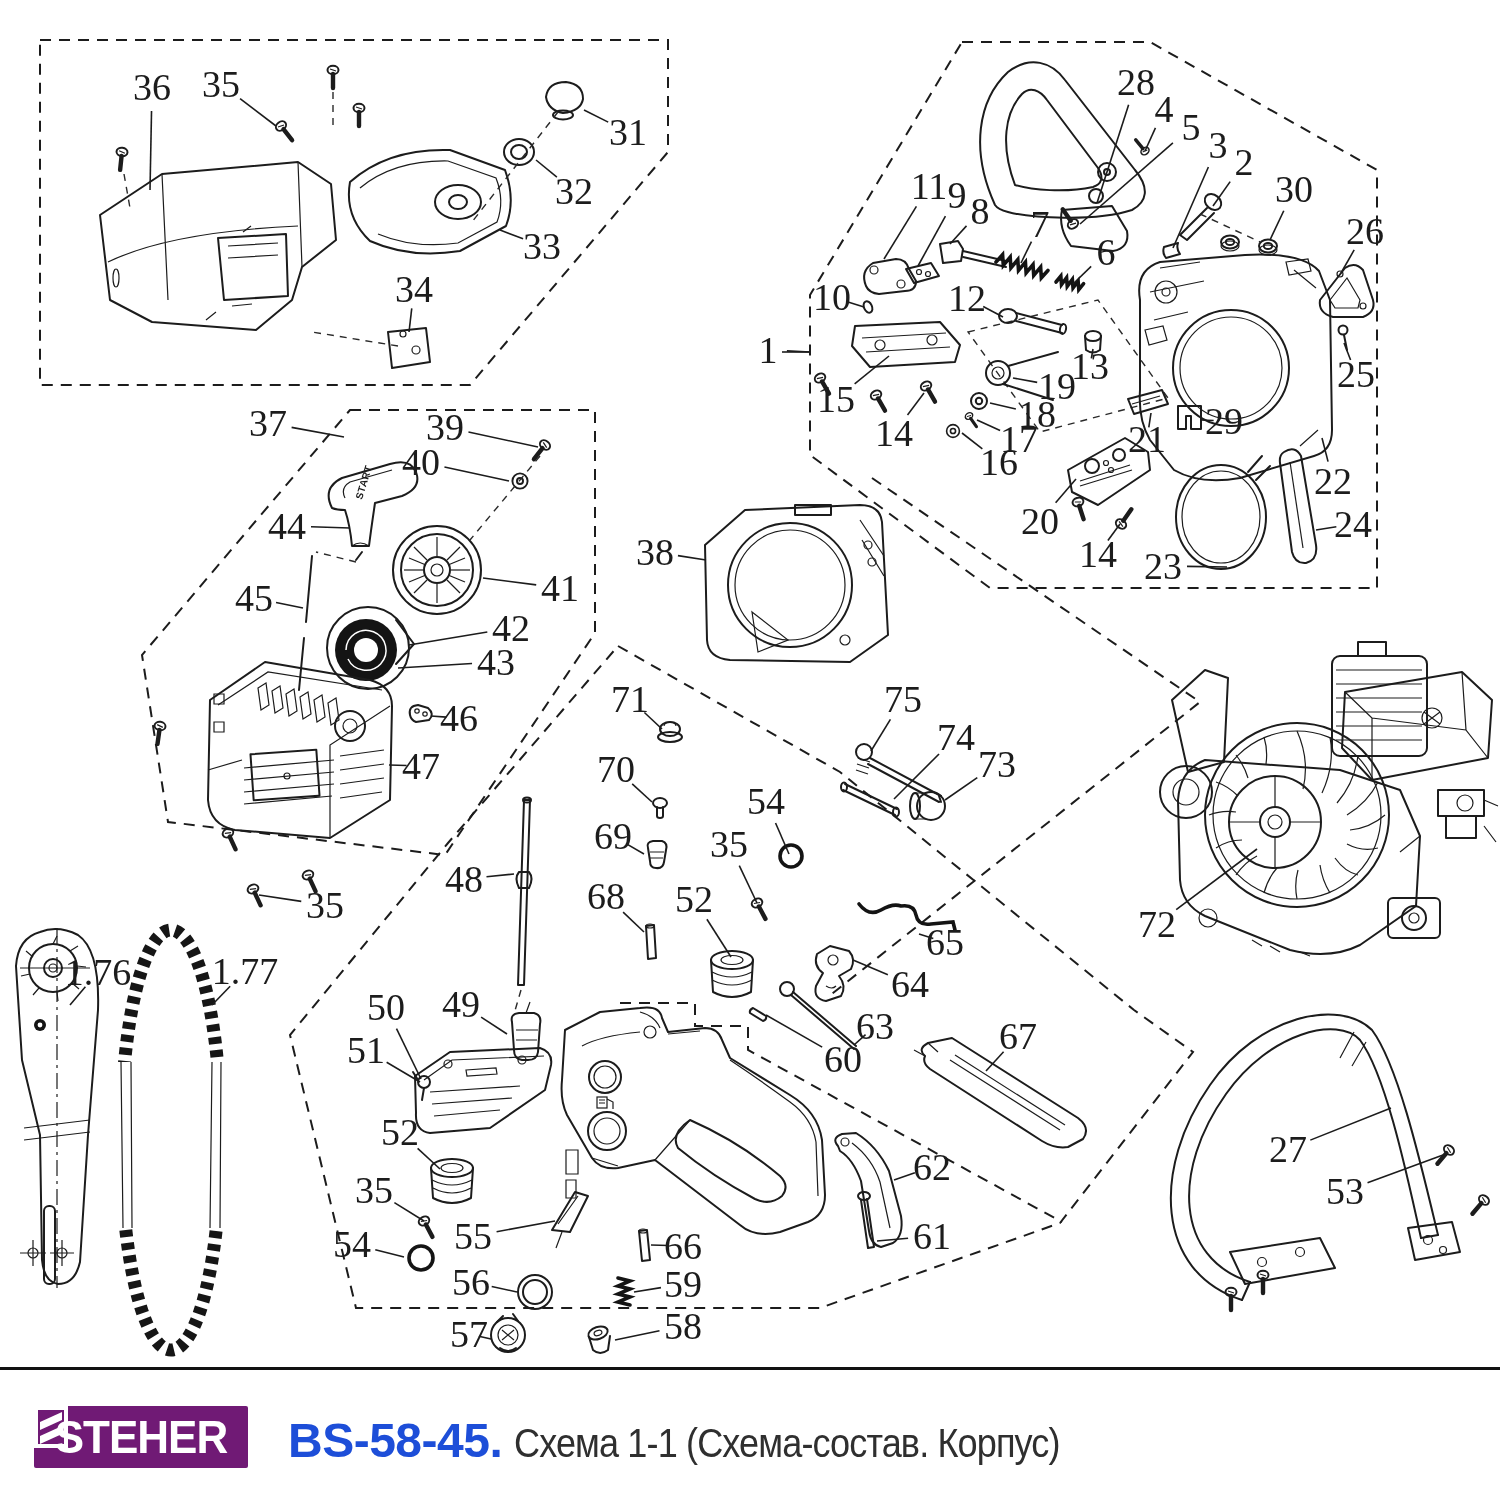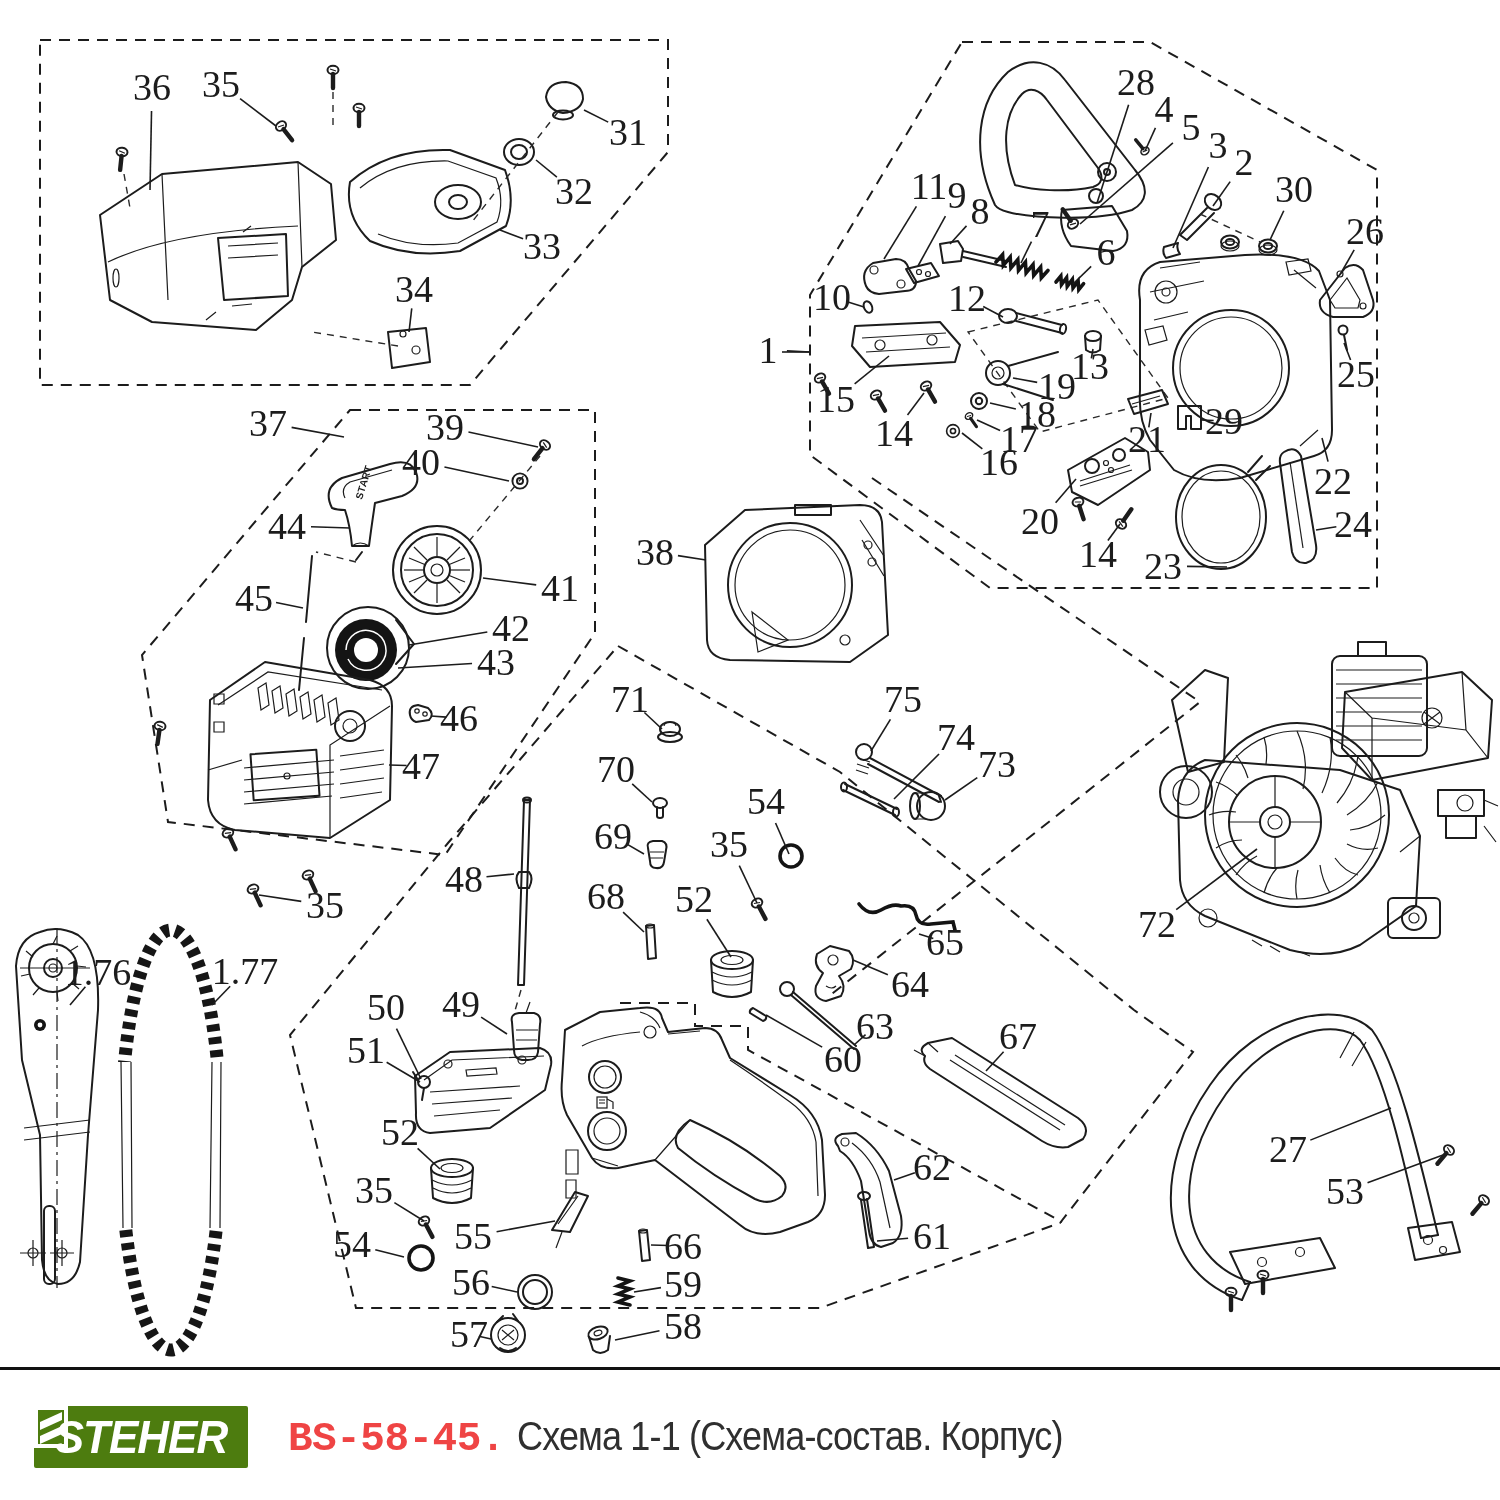--- a/index.html
+++ b/index.html
@@ -14,21 +14,21 @@
   .dash{stroke:#1c1c1c;stroke-width:2;fill:none;stroke-dasharray:11 8;}
   .dashax{stroke:#2a2a2a;stroke-width:1.4;fill:none;stroke-dasharray:7 6;}
   .callout-text{font-family:"Liberation Serif",serif;font-size:38px;fill:#1c1c1c;}
   .leader{stroke:#1c1c1c;stroke-width:1.6;fill:none;}
   .sep{position:absolute;left:0;top:1367px;width:1500px;height:3px;background:#111;}
   .logo{position:absolute;left:34px;top:1406px;width:214px;height:62px;border-radius:2px;
         display:flex;align-items:center;justify-content:center;gap:6px;}
   .logo-word{color:#fff;font-weight:800;font-size:44px;letter-spacing:-1px;line-height:1;
              transform:scaleY(1.05);}
   .caption{position:absolute;left:288px;top:1413px;white-space:nowrap;display:flex;align-items:baseline;}
-  .model{font-weight:700;font-size:41px;color:#ef4444;letter-spacing:-.5px;font-family:Liberation Mono, monospace;}
+  .model{font-weight:700;font-size:48px;color:#1d4ed8;letter-spacing:-.5px;}
   .scheme{font-weight:400;font-size:41px;color:#2f2f2f;margin-left:12px;letter-spacing:-1px;
           transform:scaleX(.88);transform-origin:left center;}
 </style>
 </head>
 <body>
 
 <div class="stage">
 <svg width="1500" height="1500" viewBox="0 0 1500 1500">
   <defs>
     <g id="scr">
@@ -670,21 +670,21 @@
         <line x1="1367.5280742284015" y1="1182.7243808956894" x2="1443" y2="1155" class="leader"></line>
         <text x="1345" y="1204" text-anchor="middle" class="callout-text">53</text>
         <line x1="85.4" y1="986.85" x2="70" y2="1005" class="leader"></line>
         <text x="98" y="985" text-anchor="middle" class="callout-text">1.76</text>
         <line x1="230.15" y1="986.3" x2="212" y2="1005" class="leader"></line>
         <text x="245" y="984" text-anchor="middle" class="callout-text">1.77</text>
       </g>
 </svg>
 
   <div class="sep"></div>
-  <div class="logo" id="logo-box" style="background: #4d7c0f; font-style: italic;">
+  <div class="logo" id="logo-box" style="background: #701a75;">
     <svg width="34" height="42" viewBox="0 0 34 42">
       <rect x="2" y="2" width="30" height="38" fill="none" stroke="#fff" stroke-width="4"></rect>
       <path d="M6,16 L28,6 L28,14 L6,24 Z" fill="#fff"></path>
       <path d="M6,30 L28,20 L28,28 L6,38 Z" fill="#fff"></path>
     </svg>
     <span class="logo-word">STEHER</span>
   </div>
   <div class="caption">
     <span class="model">BS-58-45.</span>
     <span class="scheme">Схема 1-1 (Схема-состав. Корпус)</span>

